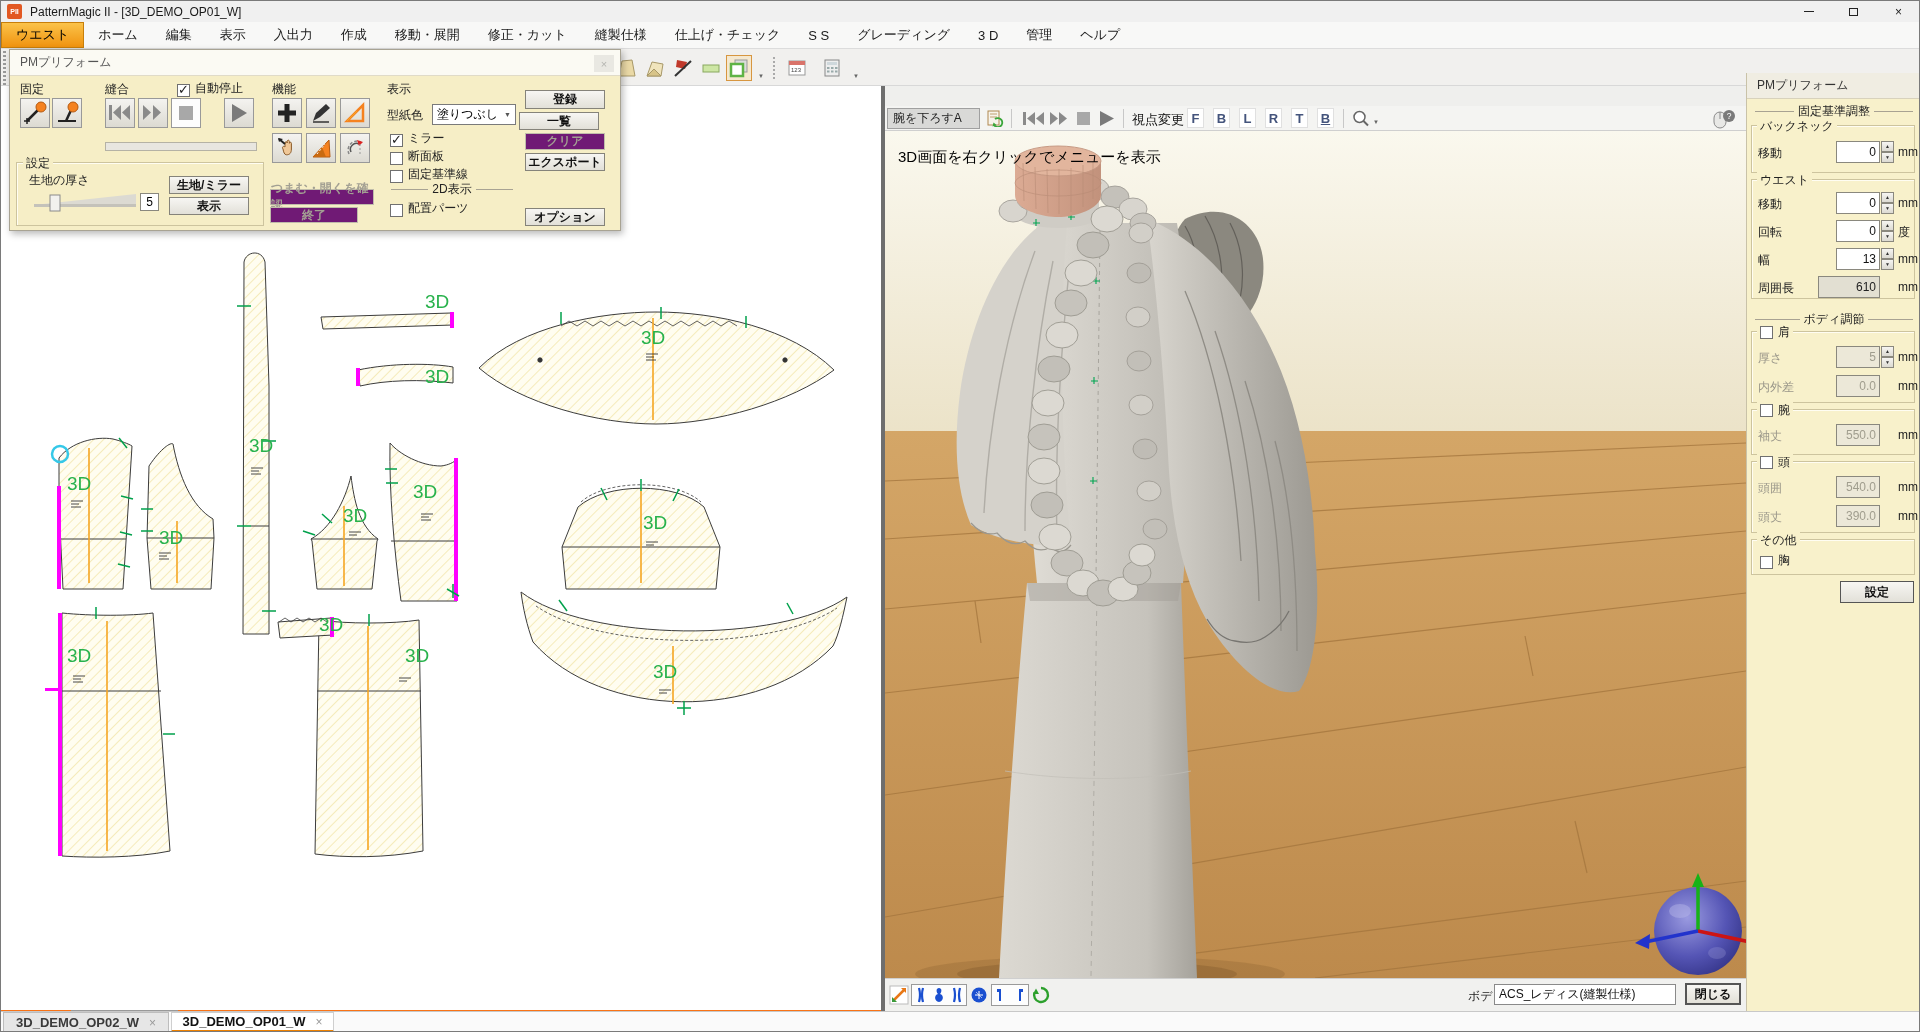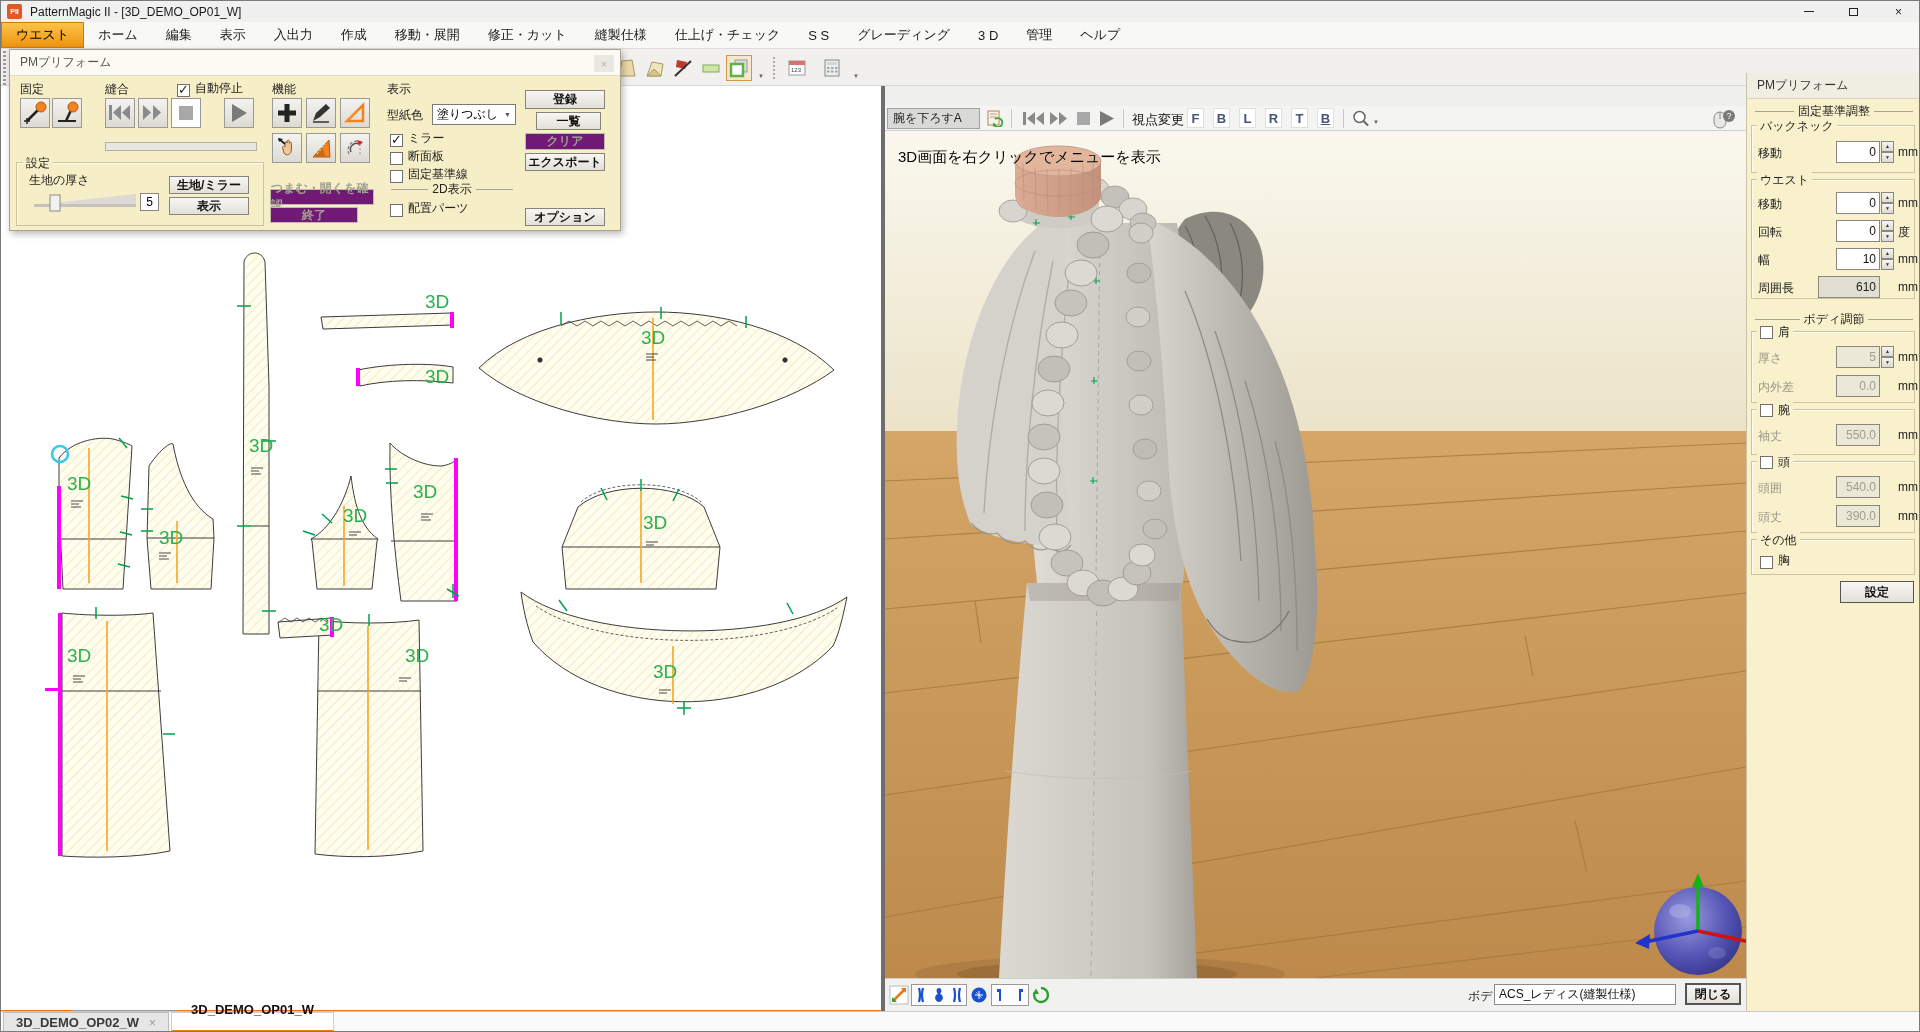--- a/index.html
+++ b/index.html
@@ -88,21 +88,21 @@
 
   
   .zoomrow{position:absolute;left:0;top:924px;width:880px;height:26px;background:#f97316;}
   .zcombo{position:absolute;left:2px;top:2px;width:62px;height:21px;background:#fff;border:1px solid #7a7a7a;font-size:12px;display:flex;align-items:center;padding:0 4px;color:#111;}
   .zcombo .arr{margin-left:auto;font-size:7px;color:#555;}
   .zgroup{position:absolute;left:70px;top:0px;height:25px;width:107px;border:1px solid #999;display:flex;align-items:center;justify-content:space-around;background:#fdfdfd;}
   .tabs{position:absolute;left:0;top:1010px;width:1920px;height:22px;background:#fafafa;border-top:1px solid #c8c8c8;}
   .tab{position:absolute;top:0;height:21px;display:flex;align-items:center;justify-content:center;font-size:13px;font-weight:600;gap:10px;}
   .tab .x{color:#9a9a9a;font-weight:normal;font-size:12px;}
   .tab.inactive{left:2px;width:166px;background:#e6e6e6;border:1px solid #bdbdbd;color:#3a3a3a;}
-  .tab.active{left:170px;width:163px;background:#fff;border:1px solid #cfcfcf;border-bottom:3px solid #ef8200;color:#111;flex-direction:column;}
+  .tab.active{left:170px;width:163px;background:#fff;border:1px solid #cfcfcf;border-bottom:3px solid #ef8200;color:#111;}
 </style>
 </head>
 <body>
 
 <div class="win">
 
   <div class="titlebar">
     <div class="appicon">PII</div>
     <div class="apptitle">PatternMagic II - [3D_DEMO_OP01_W]</div>
     <div class="wincontrols">
@@ -680,21 +680,21 @@
         <span class="slabel">回転</span>
         <div class="sfield">0</div>
         <div class="spin">
             <div>▲</div>
             <div>▼</div>
           </div>
         <span class="sunit">度</span>
       </div>
       <div class="srow" style="top:68px">
         <span class="slabel">幅</span>
-        <div class="sfield">10</div>
+        <div class="sfield">13</div>
         <div class="spin">
             <div>▲</div>
             <div>▼</div>
           </div>
         <span class="sunit">mm</span>
       </div>
       <div class="srow" style="top:96px">
         <span class="slabel">周囲長</span>
         <div class="sfield ro">610</div>
         <span class="sunit">mm</span>
@@ -899,21 +899,21 @@
           <rect x="18" y="5" width="10" height="16" fill="#f2f1ee" stroke="#8a8a8a"></rect>
         </svg></div>
     <div class="valbox" style="left:130px;top:143px;width:19px;height:18px">5</div>
     <div class="btn" style="left:159px;top:126px;width:80px;height:18px">生地/ミラー</div>
     <div class="btn" style="left:159px;top:147px;width:80px;height:18px">表示</div>
 
     <div class="btn dis" style="left:260px;top:139px;width:104px;height:16px">つまむ・開くを確認</div>
     <div class="btn dis" style="left:260px;top:157px;width:88px;height:16px">終了</div>
 
     <div class="btn" style="left:515px;top:40px;width:80px;height:19px">登録</div>
-    <div class="btn" style="left:526px;top:62px;width:65px;height:18px">一覧</div>
+    <div class="btn" style="left:509px;top:62px;width:80px;height:18px">一覧</div>
     <div class="btn dis" style="left:515px;top:83px;width:80px;height:17px">クリア</div>
     <div class="btn" style="left:515px;top:103px;width:80px;height:18px">エクスポート</div>
     <div class="btn" style="left:515px;top:158px;width:80px;height:18px">オプション</div>
   </div>
 
   <div class="tabs">
     <div class="tab inactive">
       <span>3D_DEMO_OP02_W</span>
         <span class="x">×</span>
     </div>

